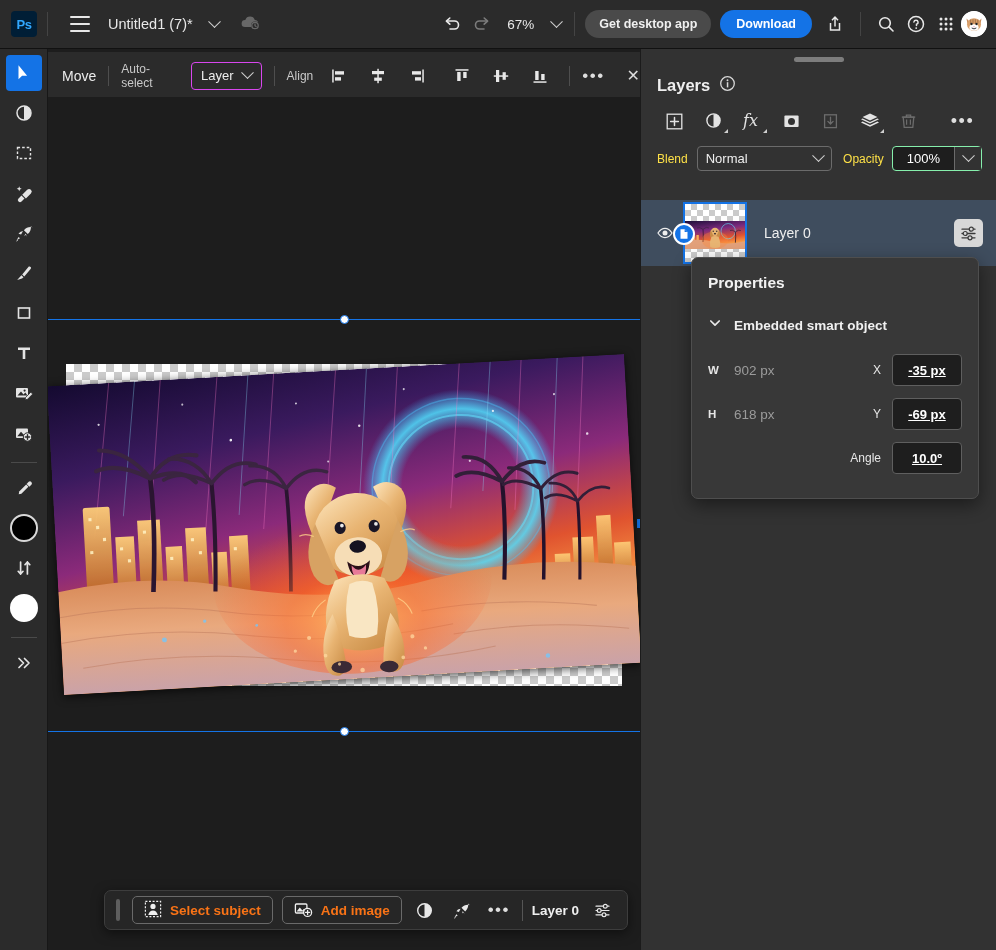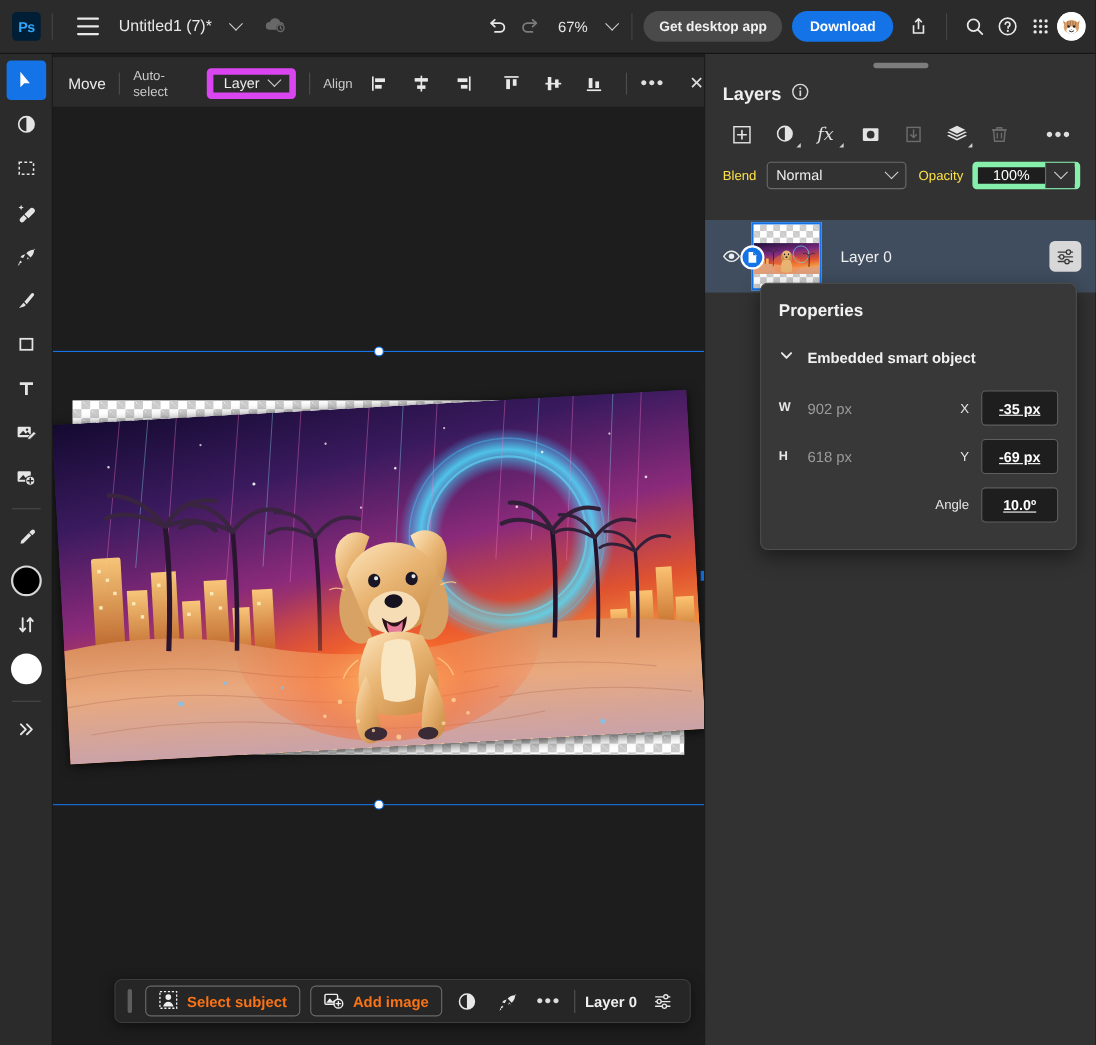--- a/index.html
+++ b/index.html
@@ -66,21 +66,21 @@
 
   
   .optbar {
     position: absolute; top: 52px; left: 48px; width: 592px; height: 48px;
     background: #2b2b2b; display: flex; align-items: center; border-bottom: 1px solid #171717;
   }
   .opt-label { color: #ececec; font-size: 14px; margin-left: 14px; }
   .opt-sub { color: #c9c9c9; font-size: 12px; }
   .opt-div { width: 1px; height: 20px; background: #4e4e4e; margin: 0 12px; }
   .opt-select {
-    border: 6px solid #d946ef; border-radius: 4px; height: 28px;
+    border: 1px solid #d946ef; border-radius: 4px; height: 28px;
     display: flex; align-items: center; gap: 9px; padding: 0 9px;
     color: #ededed; font-size: 13px; cursor: pointer; margin-left: 12px;
   }
   .align-btn { width: 28px; height: 28px; display: flex; align-items: center; justify-content: center; cursor: pointer; border-radius: 3px; }
   .dots { color: #dedede; font-size: 17px; letter-spacing: 1.5px; cursor: pointer; }
 
   
   .canvas-wrap {
     position: absolute; top: 97px; left: 48px; width: 592px; height: 853px;
     background: #1d1d1d; overflow: hidden;
@@ -125,21 +125,21 @@
   .ltool.disabled { opacity: .42; }
   .corner-tri { position: absolute; right: 5px; bottom: 3px; width: 0; height: 0; border-left: 4px solid transparent; border-bottom: 4px solid #cfcfcf; }
   .blend-row { display: flex; align-items: center; padding: 10px 14px 0 16px; }
   .blend-lbl { color: #fde047; font-size: 12px; }
   .blend-select {
     margin-left: 9px; width: 141px; height: 25px; border: 1px solid #6b6b6b; border-radius: 4px;
     display: flex; align-items: center; justify-content: space-between; padding: 0 8px;
     color: #efefef; font-size: 13px; cursor: pointer;
   }
   .op-select {
-    margin-left: 8px; height: 25px; border: 5px solid #86efac; border-radius: 4px;
+    margin-left: 8px; height: 25px; border: 1px solid #86efac; border-radius: 4px;
     display: flex; align-items: center; cursor: pointer; background: #1e1e1e;
   }
   .op-val { color: #fff; font-size: 13px; padding: 0 14px; }
   .op-arrow { width: 27px; height: 23px; border-left: 1px solid #6b6b6b; display:flex; align-items:center; justify-content:center; background: #323232; }
 
   .layer-row {
     position: absolute; top: 151px; left: 0; width: 356px; height: 66px;
     background: #3f4d5e; display: flex; align-items: center;
   }
   .eye { width: 36px; display: flex; align-items: center; justify-content: center; margin-left: 6px; cursor: pointer; }

